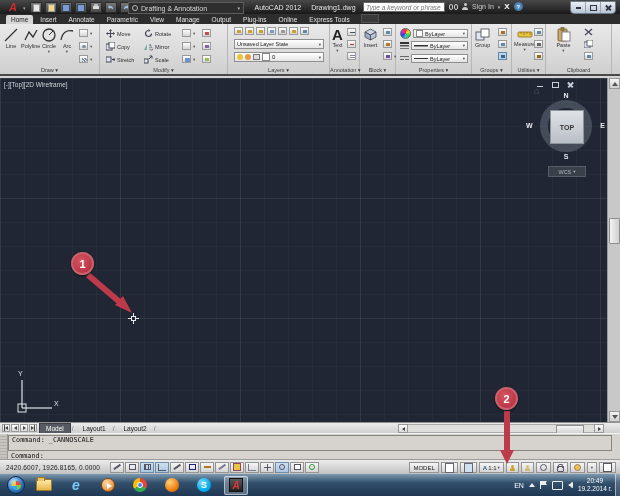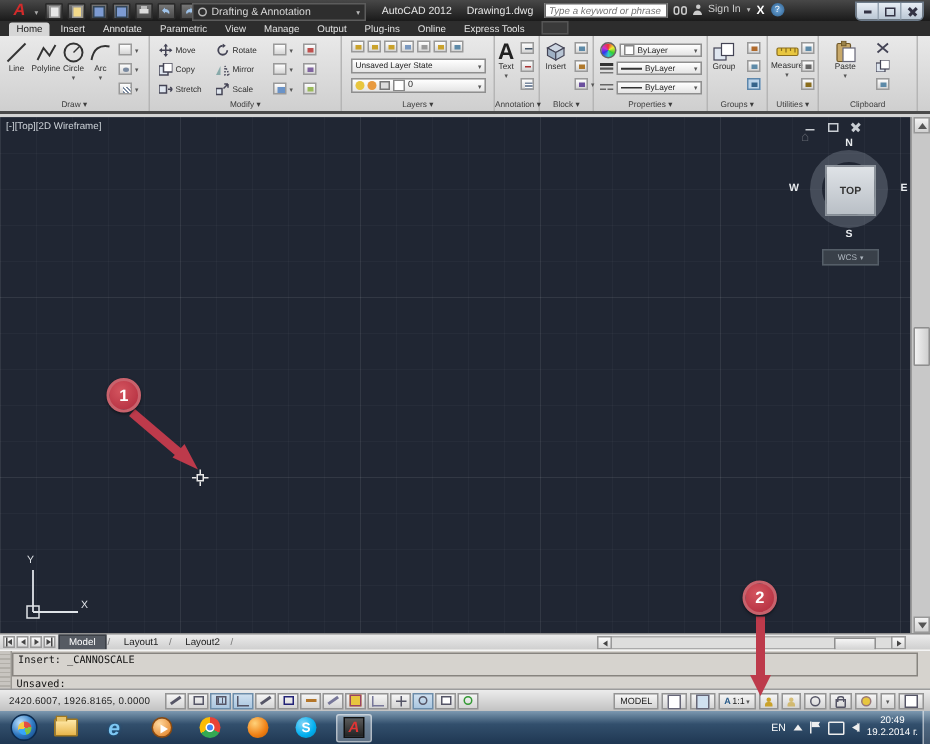--- a/index.html
+++ b/index.html
@@ -716,23 +716,23 @@
           <div class="hs-thumb"></div>
         </div>
       <div class="hs-btn">
           <div class="tr"></div>
         </div>
     </div>
   </div>
 
   <div class="cmdarea">
     <div class="cmdgrip"></div>
-    <div class="cmdhist"><span>Insert: _CANNOSCALE</span><br>
+    <div class="cmdhist"><span>Command: _CANNOSCALE</span><br>
       <span>Enter new value for CANNOSCALE, or . for none &lt;"1:10"&gt;: 1:1</span></div>
-    <div class="cmdprompt"><span>Unsaved:</span></div>
+    <div class="cmdprompt"><span>Command:</span></div>
   </div>
 
   <div class="statusbar">
     <div class="coords">2420.6007, 1926.8165, 0.0000</div>
     <div class="toggles">
       <div class="tg">
           <div class="g2"></div>
         </div>
       <div class="tg">
           <div class="g1"></div>

